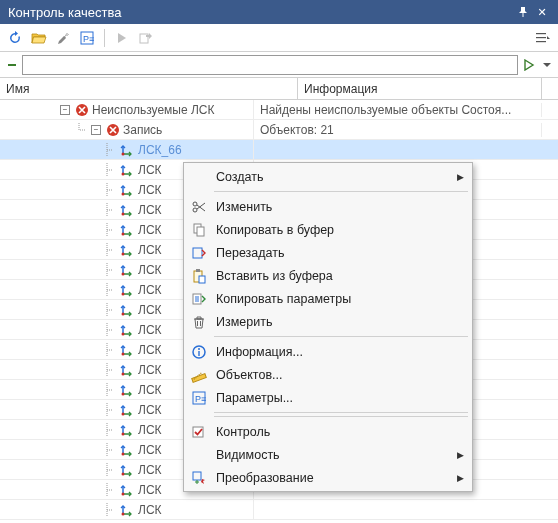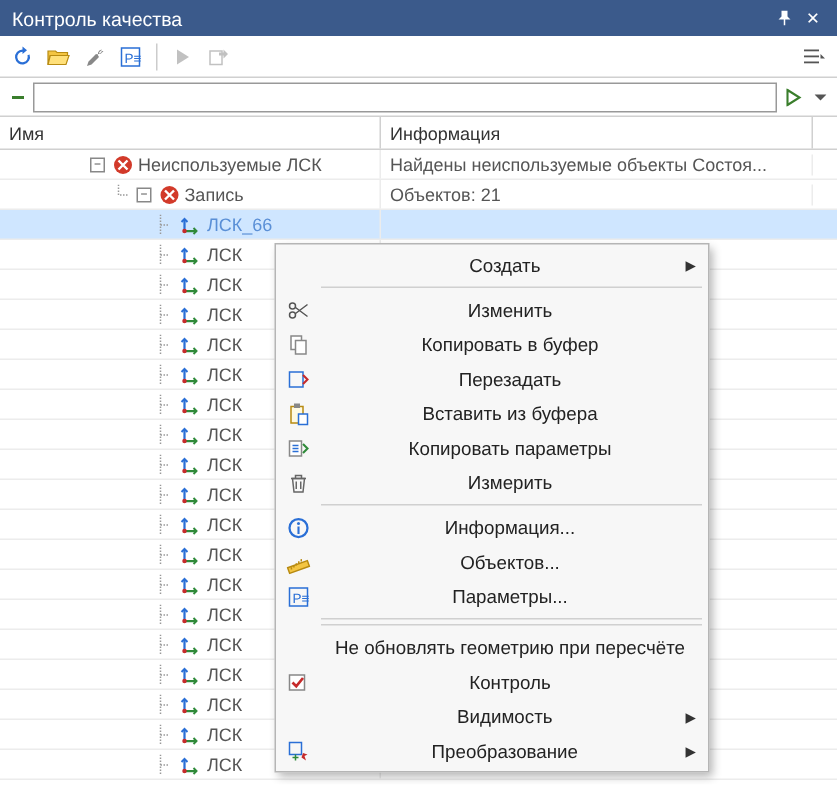--- a/index.html
+++ b/index.html
@@ -64,21 +64,21 @@
     background: #fff;
   }
   .header-cell {
     padding: 2px 6px;
     border-right: 1px solid #d0d0d0;
     font-size: 12px;
     color: #333;
     display: flex;
     align-items: center;
   }
-  .col-name { width: 254px; text-align: center; }
+  .col-name { width: 298px; text-align: center; }
   .col-info { flex: 1; text-align: right; }
   .col-scroll { width: 16px; border-right: none; }
   .grid-body {
     height: calc(523px - 24px - 28px - 26px - 22px);
     overflow: hidden;
     position: relative;
   }
   .row {
     height: 20px;
     display: flex;
@@ -154,21 +154,21 @@
   }
   .ctx-icon {
     width: 22px;
     height: 22px;
     display: flex;
     align-items: center;
     justify-content: center;
     margin-right: 6px;
     flex-shrink: 0;
   }
-  .ctx-label { flex: 1; font-size: 12.5px; text-align: center; }
+  .ctx-label { flex: 1; font-size: 12.5px; }
   .ctx-arrow { font-size: 9px; color: #333; }
   .ctx-sep {
     height: 1px;
     background: #d0d0d0;
     margin: 3px 2px 3px 28px;
   }
   svg { display: block; }
 </style>
 </head>
 <body>
@@ -746,24 +746,20 @@
         <svg width="16" height="16" viewBox="0 0 16 16">
           <rect x="2" y="2" width="12" height="12" fill="none" stroke="#2a6fd6"></rect>
           <text x="4" y="12" font-size="9" fill="#2a6fd6">P≡</text>
         </svg>
       </span>
       <span class="ctx-label">Параметры...</span>
     </div>
     <div class="ctx-sep"></div>
     <div class="ctx-sep"></div>
     <div class="ctx-item">
-      <span class="ctx-icon"></span>
-      <span class="ctx-label">Не обновлять геометрию при пересчёте</span>
-    </div>
-    <div class="ctx-item">
       <span class="ctx-icon">
         <svg width="16" height="16" viewBox="0 0 16 16">
           <rect x="2" y="3" width="10" height="10" fill="#fff" stroke="#888"></rect>
           <path d="M4 8l2.5 2.5L11 5" fill="none" stroke="#c62b2b" stroke-width="1.8"></path>
         </svg>
       </span>
       <span class="ctx-label">Контроль</span>
     </div>
     <div class="ctx-item">
       <span class="ctx-icon"></span>

